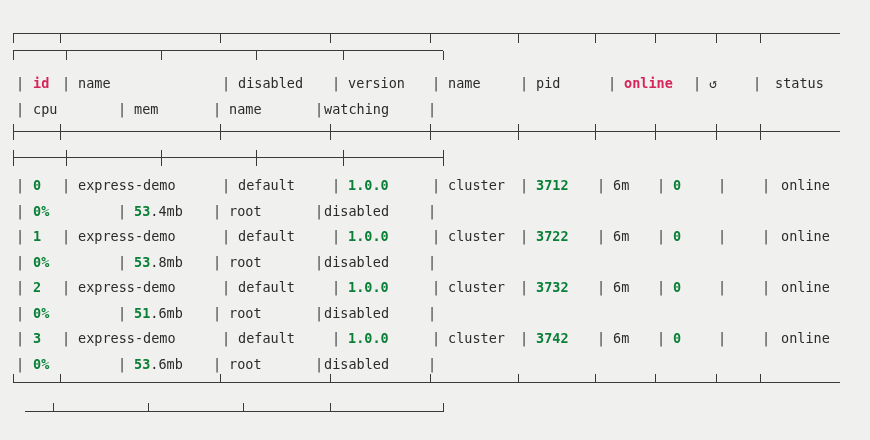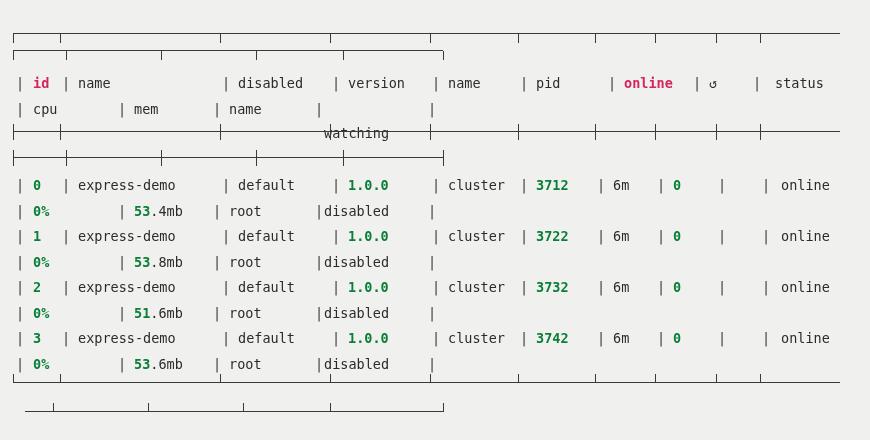--- a/index.html
+++ b/index.html
@@ -115,21 +115,21 @@
   </div>
 
   <div class="row" style="top:99px;">
     <span class="pipe" style="left:16px;">|</span>
     <span class="cell dark" style="left:33px;">cpu</span>
     <span class="pipe" style="left:118px;">|</span>
     <span class="cell dark" style="left:134px;">mem</span>
     <span class="pipe" style="left:213px;">|</span>
     <span class="cell dark" style="left:229px;">name</span>
     <span class="pipe" style="left:315px;">|</span>
-    <span class="cell dark" style="left:324px;margin-top:24px;">watching</span>
+    <span class="cell dark" style="left:324px;">watching</span>
     <span class="pipe" style="left:428px;">|</span>
   </div>
 
   <div class="rule" style="left:13px; top:131px; width:827px;">
     <div class="tick down" style="left:0px;   height:8px;"></div>
     <div class="tick up" style="left:0px;   height:8px;"></div>
     <div class="tick down" style="left:47px;  height:8px;"></div>
     <div class="tick up" style="left:47px;  height:8px;"></div>
     <div class="tick down" style="left:207px; height:8px;"></div>
     <div class="tick up" style="left:207px; height:8px;"></div>

